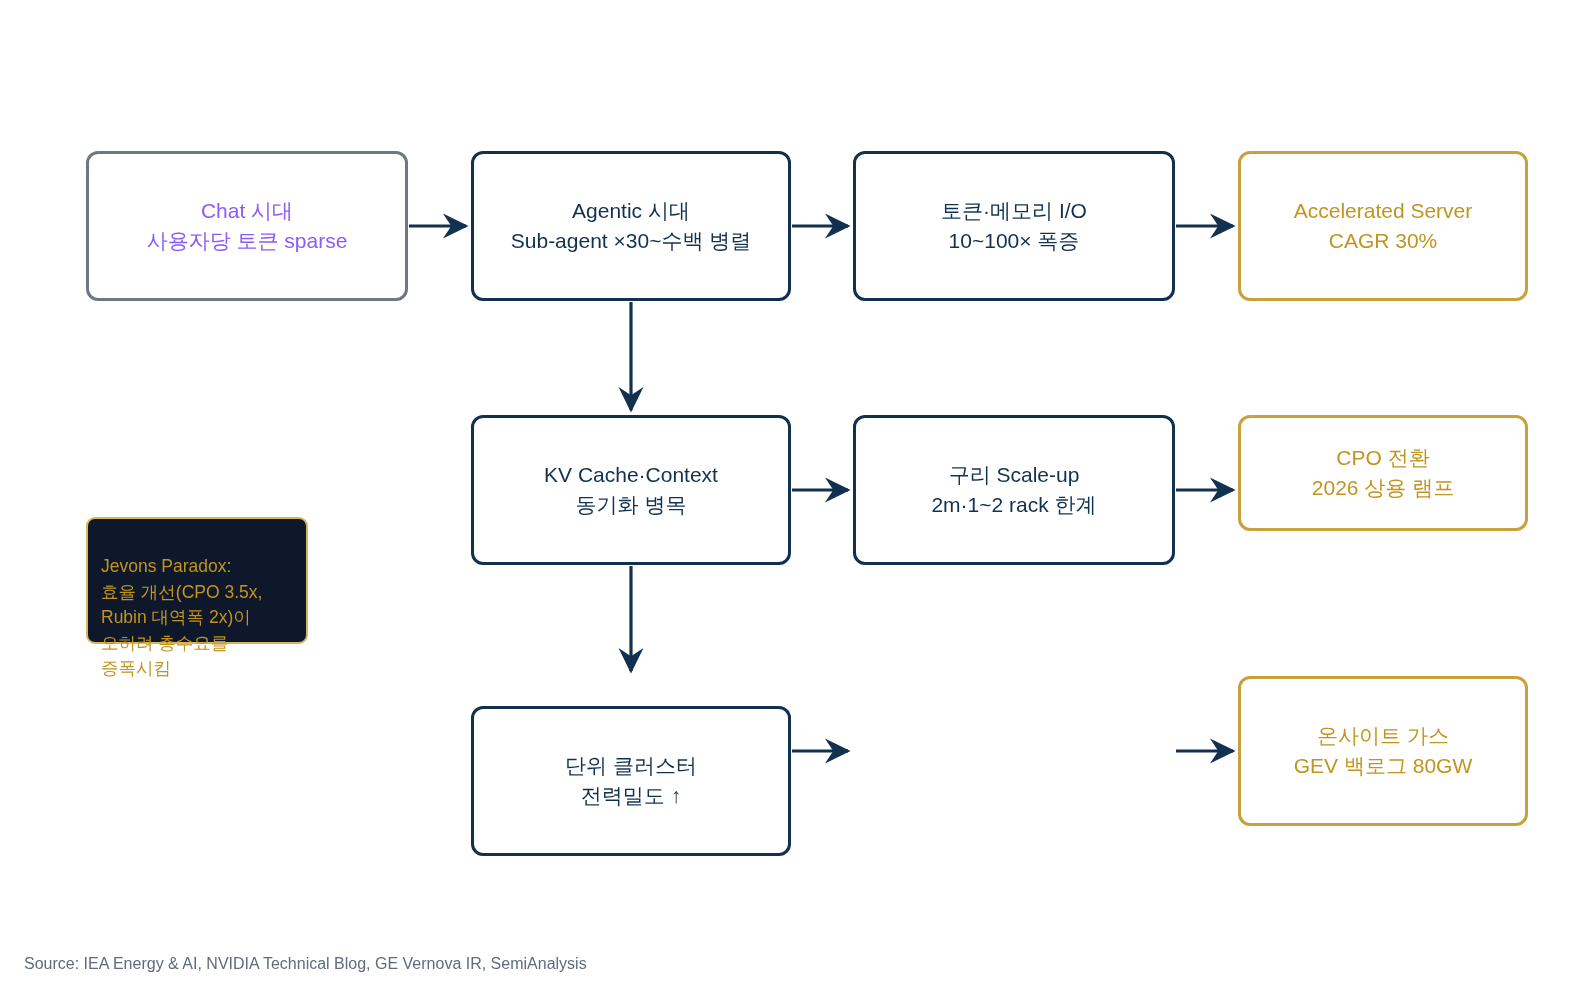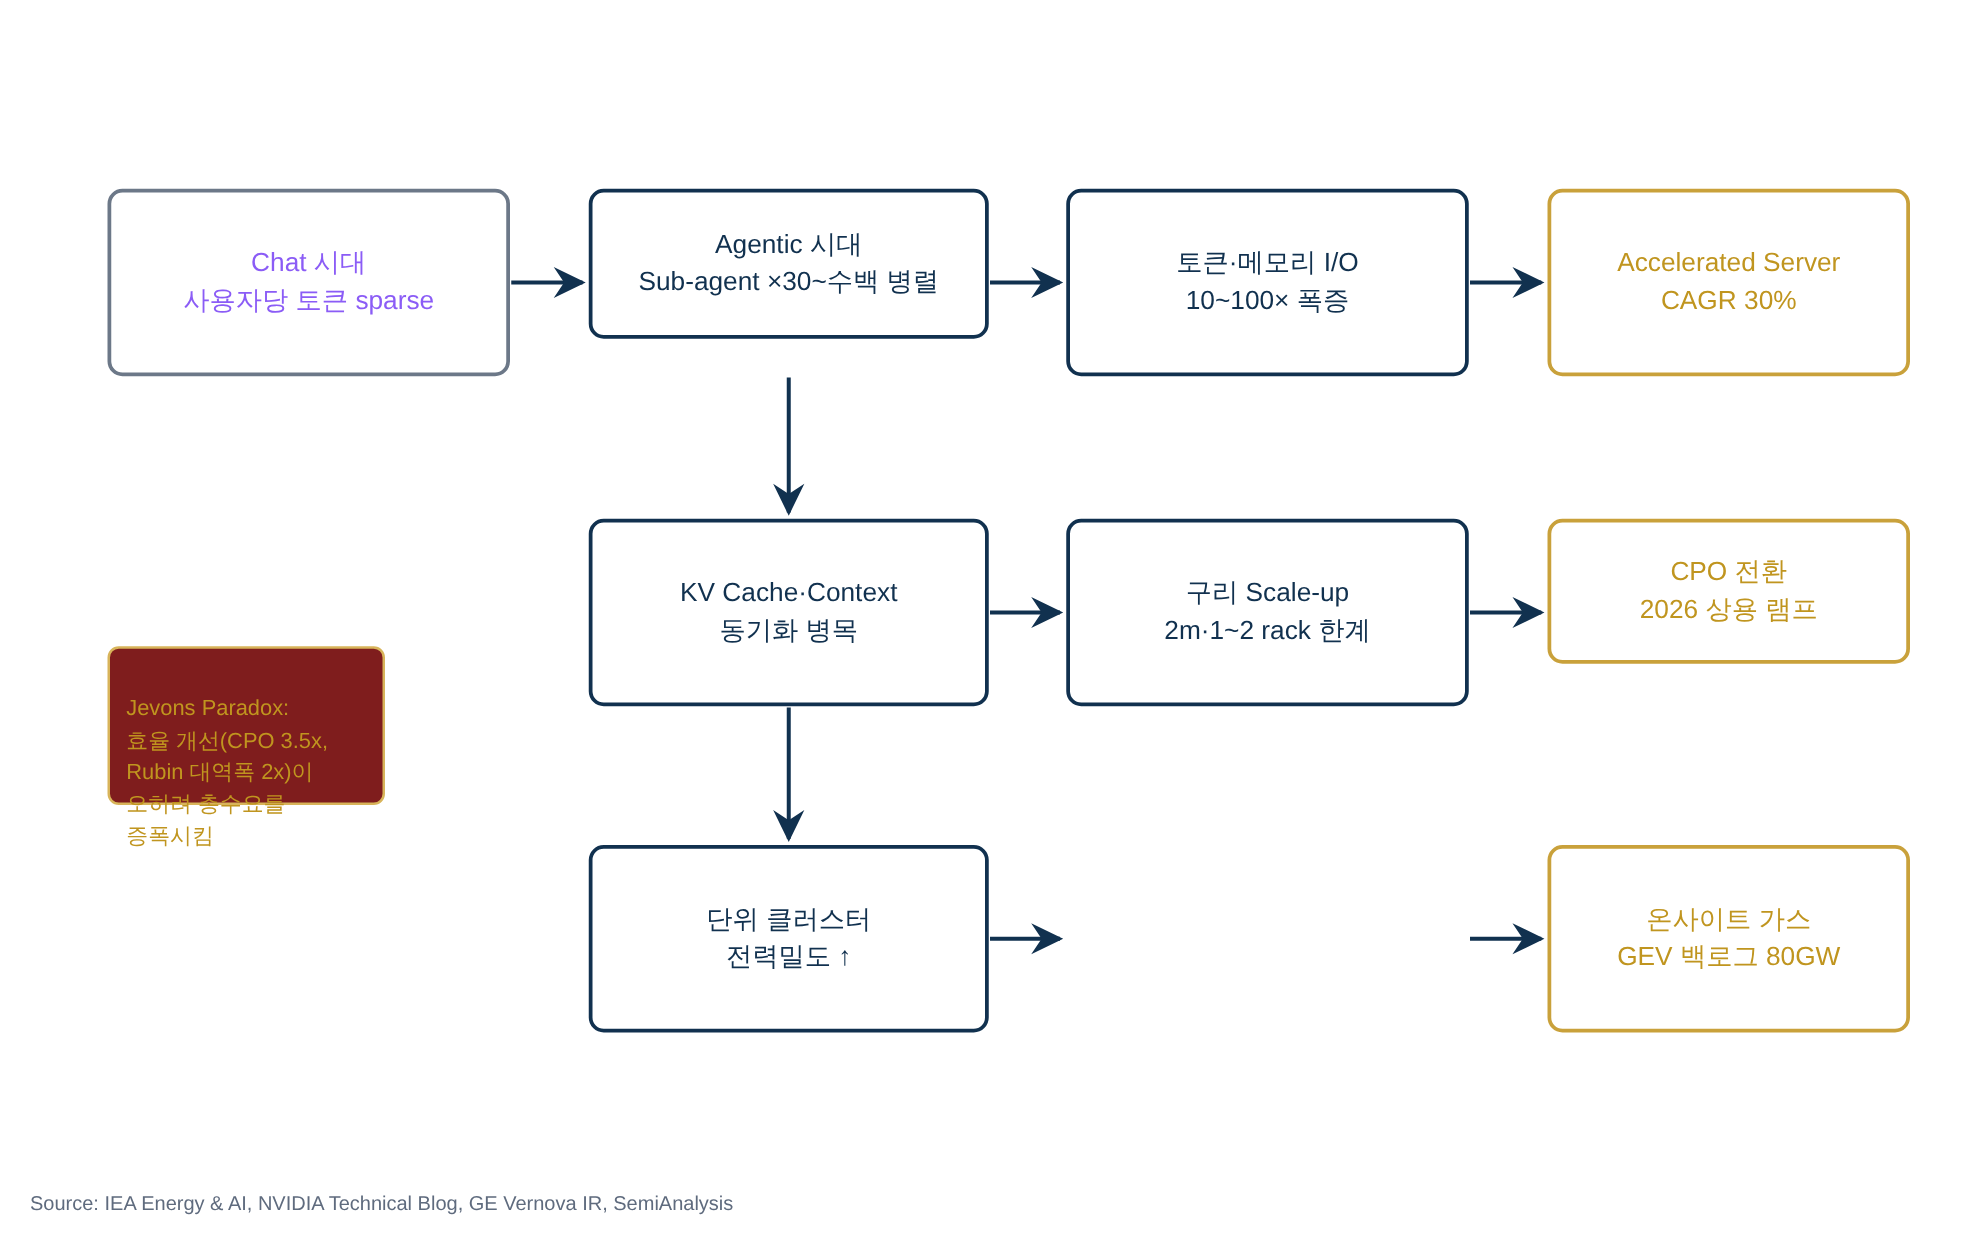--- a/index.html
+++ b/index.html
@@ -78,21 +78,21 @@
     border: 3px solid #C9A13B;
     color: #C0951F;
     font-size: 21px;
   }
 
   .note-box {
     position: absolute;
     box-sizing: border-box;
     border-radius: 9px;
     border: 2px solid #D8B45A;
-    background: #7f1d1d;
+    background: #0f172a;
     color: #C0951F;
     font-size: 17.5px;
     line-height: 1.45;
     padding: 10px 4px 10px 13px;
     white-space: pre-line;
     text-align: left;
   }
 </style>
 </head>
 <body>
@@ -117,21 +117,21 @@
       <line x1="792" y1="751" x2="848" y2="751"></line>
       <line x1="1176" y1="751" x2="1233" y2="751"></line>
     </g>
   </svg>
 
   <div class="node gray" style="left:86px; top:151px; width:322px; height:150px;">
     <span>Chat 시대
 사용자당 토큰 sparse</span>
   </div>
 
-  <div class="node navy" style="left:471px; top:151px; width:320px; height:120px;">
+  <div class="node navy" style="left:471px; top:151px; width:320px; height:150px;">
     <span>Agentic 시대
 Sub-agent ×30~수백 병렬</span>
   </div>
 
   <div class="node navy" style="left:853px; top:151px; width:322px; height:150px;">
     <span>토큰·메모리 I/O
 10~100× 폭증</span>
   </div>
 
   <div class="node gold" style="left:1238px; top:151px; width:290px; height:150px;">
@@ -147,21 +147,21 @@
   <div class="node navy" style="left:853px; top:415px; width:322px; height:150px;">
     <span>구리 Scale-up
 2m·1~2 rack 한계</span>
   </div>
 
   <div class="node gold" style="left:1238px; top:415px; width:290px; height:116px;">
     <span>CPO 전환
 2026 상용 램프</span>
   </div>
 
-  <div class="node navy" style="left:471px; top:676px; width:320px; height:150px;">
+  <div class="node navy" style="left:471px; top:706px; width:320px; height:150px;">
     <span>단위 클러스터
 전력밀도 ↑</span>
   </div>
 
 
   <div class="node gold" style="left:1238px; top:676px; width:290px; height:150px;justify-content:center;">
     <span>온사이트 가스
 GEV 백로그 80GW</span>
   </div>
 

